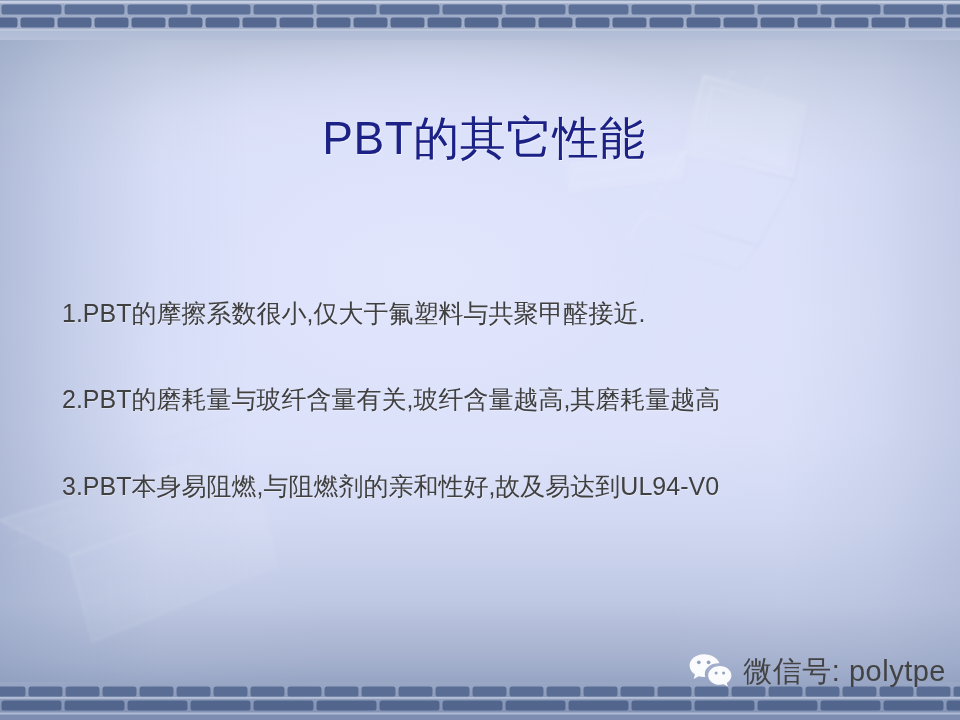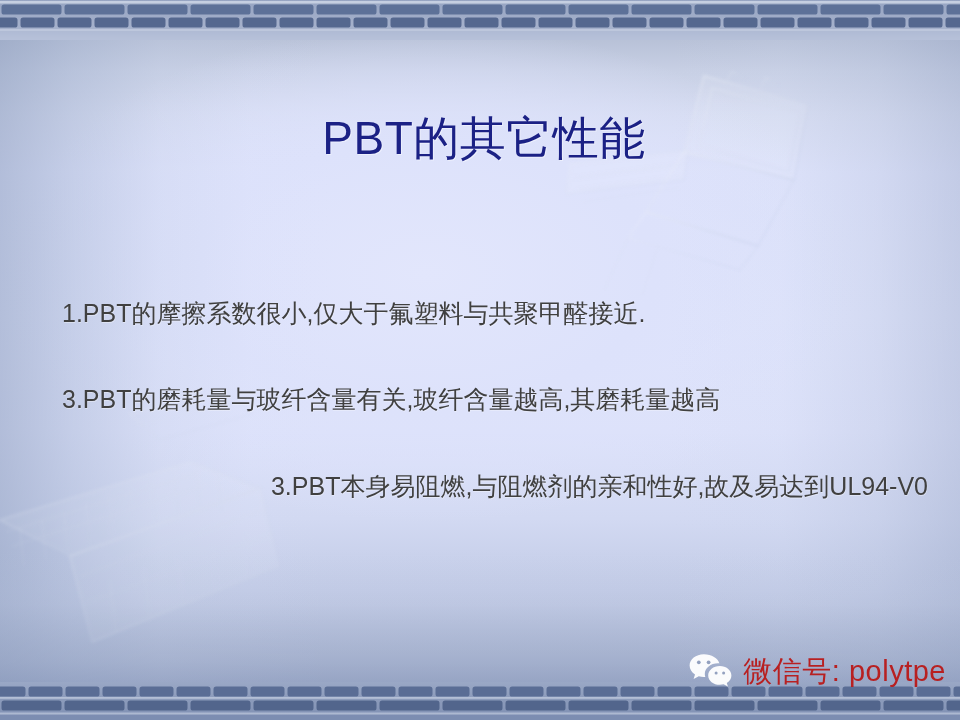--- a/index.html
+++ b/index.html
@@ -115,39 +115,39 @@
   }
   .body-line {
     color: #404040;
     font-size: 25px;
     font-weight: 400;
     line-height: 1.05;
     white-space: nowrap;
     margin-bottom: 60px;
     text-shadow: 0.5px 0.5px 0 rgba(255,255,255,0.35);
   }
-  .body-line:last-child { margin-bottom: 16px; text-align: right; }
+  .body-line:last-child { margin-bottom: 16px; }
 
   
   #wechat-watermark {
     position: absolute;
     right: 22px;
     bottom: 28px;
     display: flex;
     align-items: center;
     gap: 10px;
   }
   #wechat-watermark .wc-logo {
     width: 46px;
     height: 40px;
     flex: 0 0 auto;
   }
   #wechat-watermark .wc-logo svg { display: block; width: 100%; height: 100%; }
   #wechat-watermark .wc-text {
-    color: #b91c1c;
+    color: #404040;
     font-size: 29px;
     font-weight: 400;
     white-space: nowrap;
     letter-spacing: 0.5px;
     opacity: 0.97;
   }
 </style>
 </head>
 <body>
 
@@ -277,21 +277,21 @@
       <rect x="0" y="15" width="960" height="1.8" fill="#c9d2e4" opacity="0.65"></rect>
       <rect x="0" y="30.5" width="960" height="2" fill="#c9d2e4" opacity="0.6"></rect>
       <rect x="0" y="33" width="960" height="5" fill="#7b8bb0" opacity="0.7"></rect>
     </svg>
   </div>
 
   <div id="title">PBT的其它性能</div>
 
   <div id="body">
     <div class="body-line">1.PBT的摩擦系数很小,仅大于氟塑料与共聚甲醛接近.</div>
-    <div class="body-line">3.PBT的磨耗量与玻纤含量有关,玻纤含量越高,其磨耗量越高</div>
+    <div class="body-line">2.PBT的磨耗量与玻纤含量有关,玻纤含量越高,其磨耗量越高</div>
     <div class="body-line">3.PBT本身易阻燃,与阻燃剂的亲和性好,故及易达到UL94-V0</div>
   </div>
 
   <div id="wechat-watermark">
     <span class="wc-logo">
       <svg viewBox="0 0 46 40" xmlns="http://www.w3.org/2000/svg">
         <g fill="#ffffff" fill-opacity="0.95">
           <path d="M16.8 2.2C8.9 2.2 2.6 7.3 2.6 13.6c0 3.6 2.1 6.8 5.4 8.9L6.6 27l5.2-2.7c1.6.5 3.3.8 5 .8.5 0
             1 0 1.5-.1-.3-.9-.5-1.9-.5-2.9 0-6 5.9-10.8 13.2-10.8.5 0 .9 0 1.4.1C31.1 6.2 24.6 2.2 16.8 2.2z"></path>
           <circle cx="11.8" cy="10.3" r="1.85" fill="#8d9cbc"></circle>

